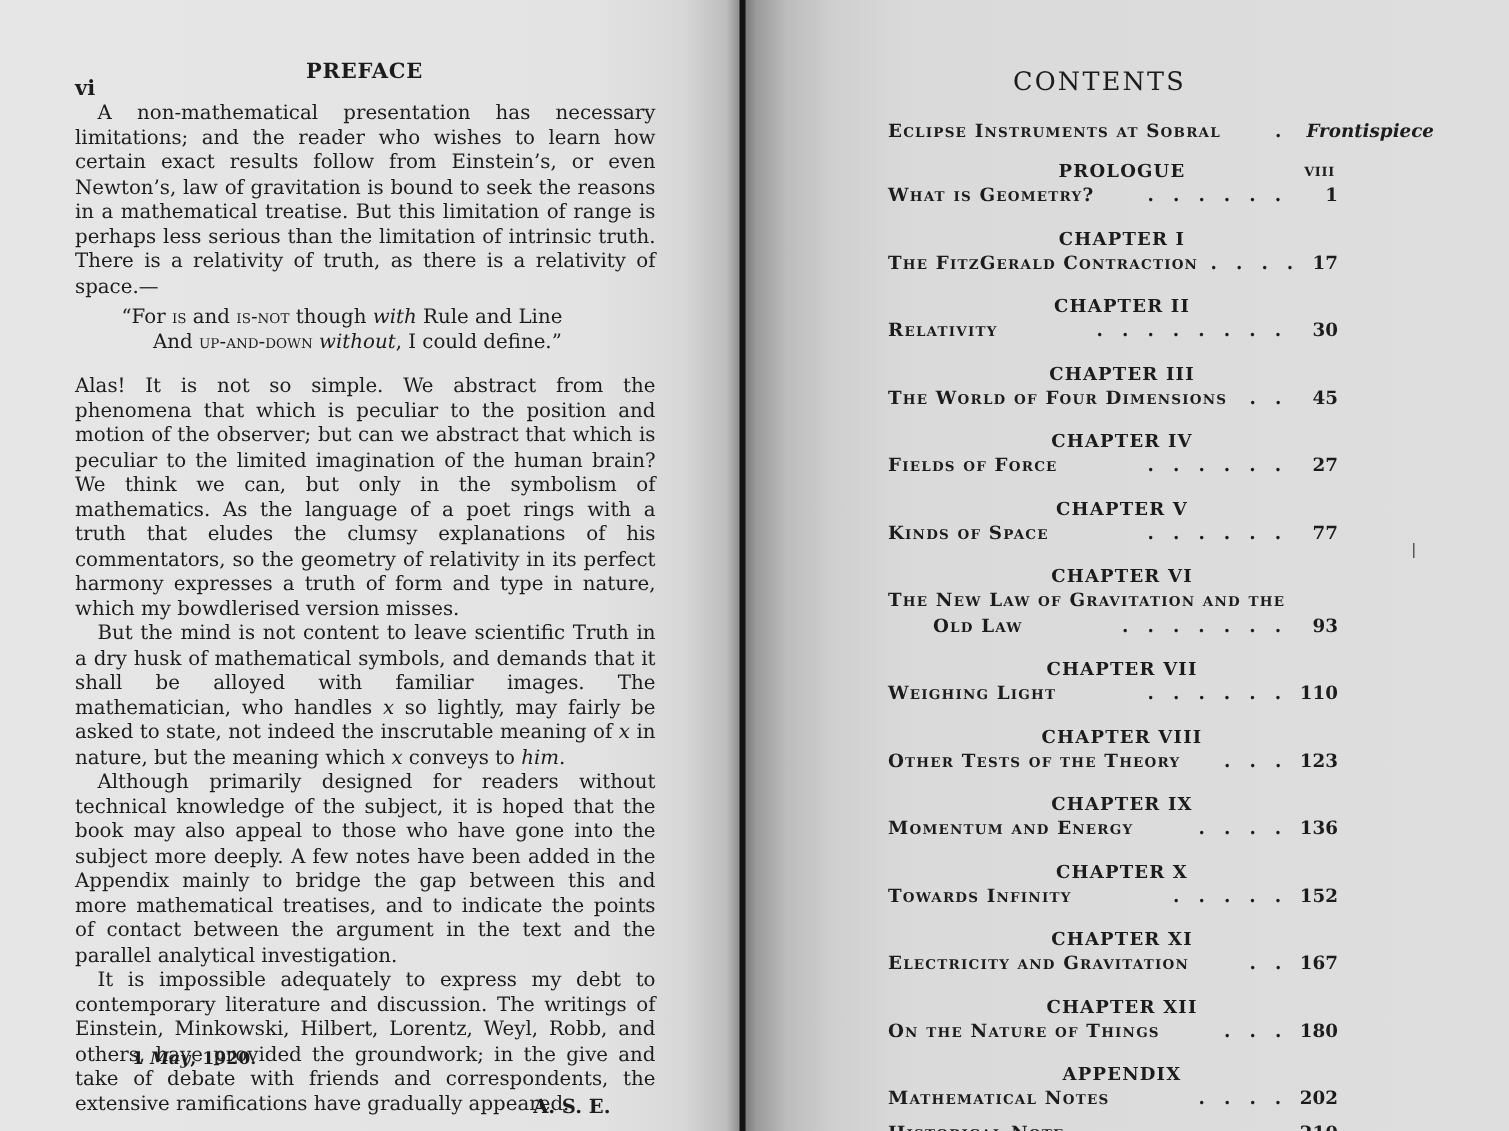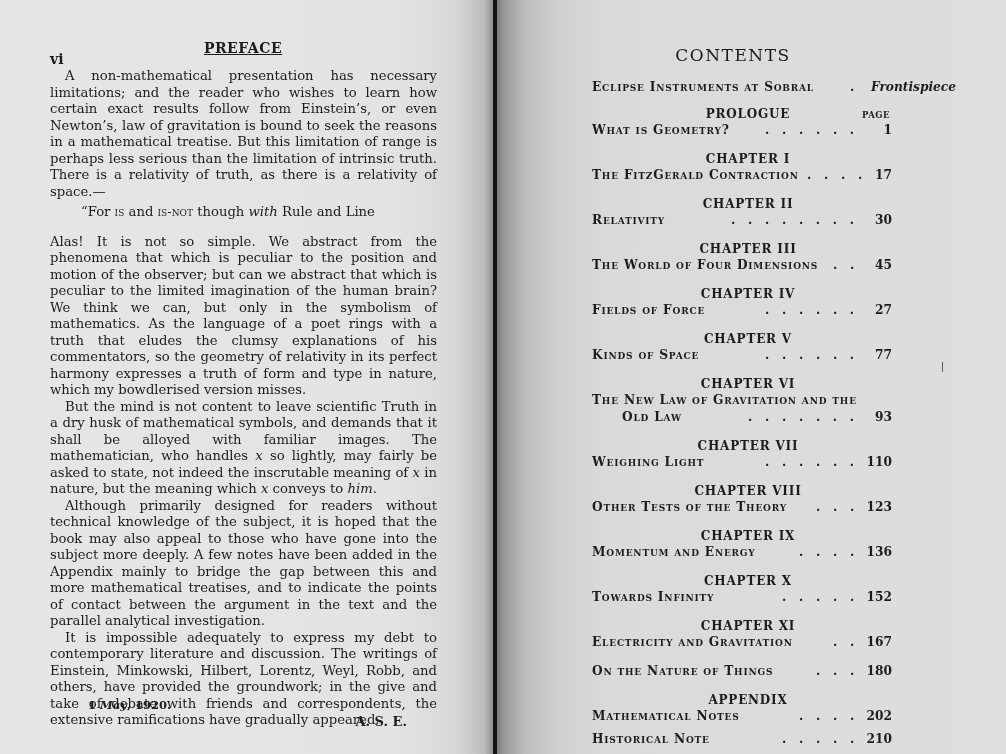--- a/index.html
+++ b/index.html
@@ -22,21 +22,21 @@
       position: relative; width: 512px; height: 754px;
       background: linear-gradient(to right, #6e6e6e 0%, #9a9a9a 2%, #bcbcbc 6%, #cfcfcf 12%, #dadada 22%, #dedede 100%);
     }
     
     .running-head {
       position: absolute; top: 40px; left: 50px; width: 386px; height: 20px;
     }
     .folio { position: absolute; left: 0; top: 0; font-weight: bold; font-size: 14px; margin-top: 11px; }
     .left-title {
       position: absolute; left: 0; right: 0; top: 0; text-align: center;
-      font-weight: bold; font-size: 14px; letter-spacing: 0.5px; text-decoration: underline;
+      font-weight: bold; font-size: 14px; letter-spacing: 0.5px;
     }
     .body-text {
       position: absolute; left: 50px; top: 68px; width: 387px;
       font-size: 13.2px; line-height: 16.5px; text-align: justify;
       font-family: "DejaVu Serif", serif;
     }
     .body-text p { margin: 0; text-indent: 15px; }
     .body-text p.noindent { text-indent: 0; }
     .verse { margin: 4px 0 13px 0; }
     .verse .line1 { padding-left: 31px; }
@@ -91,20 +91,21 @@
 
 <div class="running-head">
   <span class="folio">vi</span>
   <span class="left-title">PREFACE</span>
 </div>
 
 <div class="body-text">
   <p>A non-mathematical presentation has necessary limitations; and the reader who wishes to learn how certain exact results follow from Einstein’s, or even Newton’s, law of gravitation is bound to seek the reasons in a mathematical treatise. But this limitation of range is perhaps less serious than the limitation of intrinsic truth. There is a relativity of truth, as there is a relativity of space.—</p>
   <div class="verse">
     <div class="line1"><span>“For </span><span class="sc">is</span><span> and </span><span class="sc">is-not</span><span> though </span><i>with</i><span> Rule and Line</span></div>
+    <div class="line2"><span>And </span><span class="sc">up-and-down</span><span> </span><i>without</i><span>, I could define.”</span></div>
   </div>
   <p class="noindent">Alas! It is not so simple. We abstract from the phenomena that which is peculiar to the position and motion of the observer; but can we abstract that which is peculiar to the limited imagination of the human brain? We think we can, but only in the symbolism of mathematics. As the language of a poet rings with a truth that eludes the clumsy explanations of his commentators, so the geometry of relativity in its perfect harmony expresses a truth of form and type in nature, which my bowdlerised version misses.</p>
   <p><span>But the mind is not content to leave scientific Truth in a dry husk of mathematical symbols, and demands that it shall be alloyed with familiar images. The mathematician, who handles </span><i>x</i><span> so lightly, may fairly be asked to state, not indeed the inscrutable meaning of </span><i>x</i><span> in nature, but the meaning which </span><i>x</i><span> conveys to </span><i>him</i><span>.</span></p>
   <p>Although primarily designed for readers without technical knowledge of the subject, it is hoped that the book may also appeal to those who have gone into the subject more deeply. A few notes have been added in the Appendix mainly to bridge the gap between this and more mathematical treatises, and to indicate the points of contact between the argument in the text and the parallel analytical investigation.</p>
   <div class="sig-row">
     <p style="text-align-last:left;">It is impossible adequately to express my debt to contemporary literature and discussion. The writings of Einstein, Minkowski, Hilbert, Lorentz, Weyl, Robb, and others, have provided the groundwork; in the give and take of debate with friends and correspondents, the extensive ramifications have gradually appeared.</p>
     <span class="signature" style="top:auto;bottom:-2px;margin-top:42px;">A. S. E.</span>
   </div>
 </div>
 
@@ -114,21 +115,21 @@
 
 <div class="toc" id="toc">
   <div class="toc-row">
     <span class="title">Eclipse Instruments at Sobral</span>
     <span class="dots" style="left:258px;">.</span>
     <span class="frontis" style="right:-4px;">Frontispiece</span>
   </div>
   <div class="gap-s"></div>
 <div class="toc-head">
       <span class="label">PROLOGUE</span>
-      <span class="pagehdr">PAGE</span>
+      <span class="pagehdr">VIII</span>
     </div>
     <div class="toc-row">
       <span class="title">What is Geometry?</span>
       <span class="dots" style="white-space: pre; left: 173px;">.   .   .   .   .   .</span>
       <span class="pg">1</span>
     </div>
     <div class="gap-m"></div>
     <div class="toc-head">
       <span class="label">CHAPTER I</span>
     </div>
@@ -224,20 +225,23 @@
     <div class="gap-m"></div>
     <div class="toc-head">
       <span class="label">CHAPTER XI</span>
     </div>
     <div class="toc-row">
       <span class="title">Electricity and Gravitation</span>
       <span class="dots" style="white-space: pre; left: 241px;">.   .</span>
       <span class="pg">167</span>
     </div>
     <div class="gap-m"></div>
+    <div class="toc-head">
+      <span class="label">CHAPTER XII</span>
+    </div>
     <div class="toc-row">
       <span class="title">On the Nature of Things</span>
       <span class="dots" style="white-space: pre; left: 224px;">.   .   .</span>
       <span class="pg">180</span>
     </div>
     <div class="gap-m"></div>
     <div class="toc-head">
       <span class="label">APPENDIX</span>
     </div>
     <div class="toc-row">

